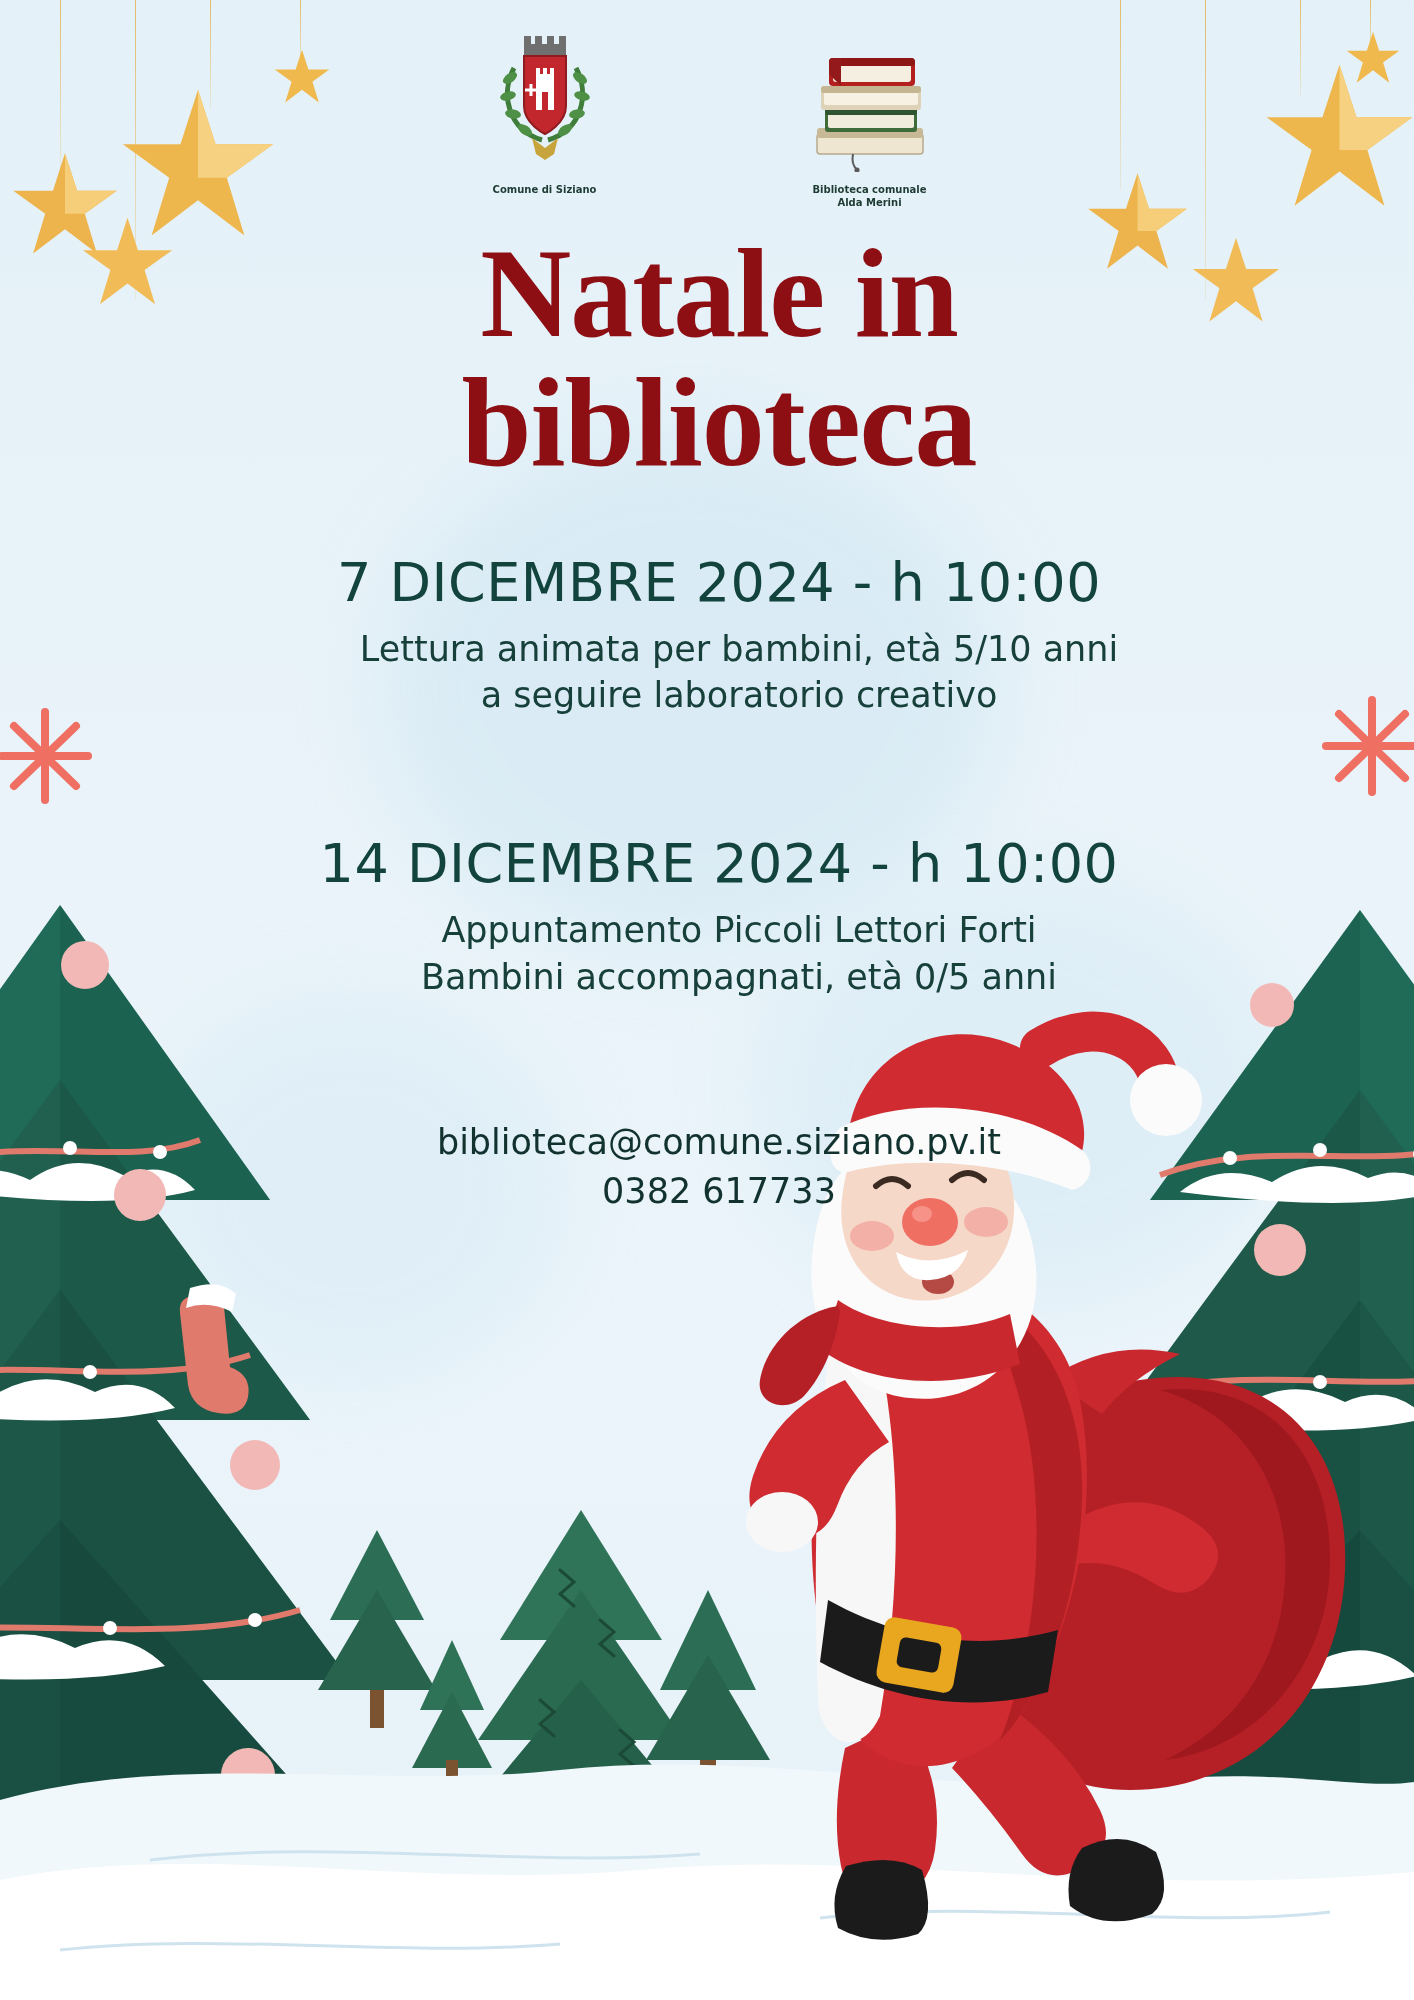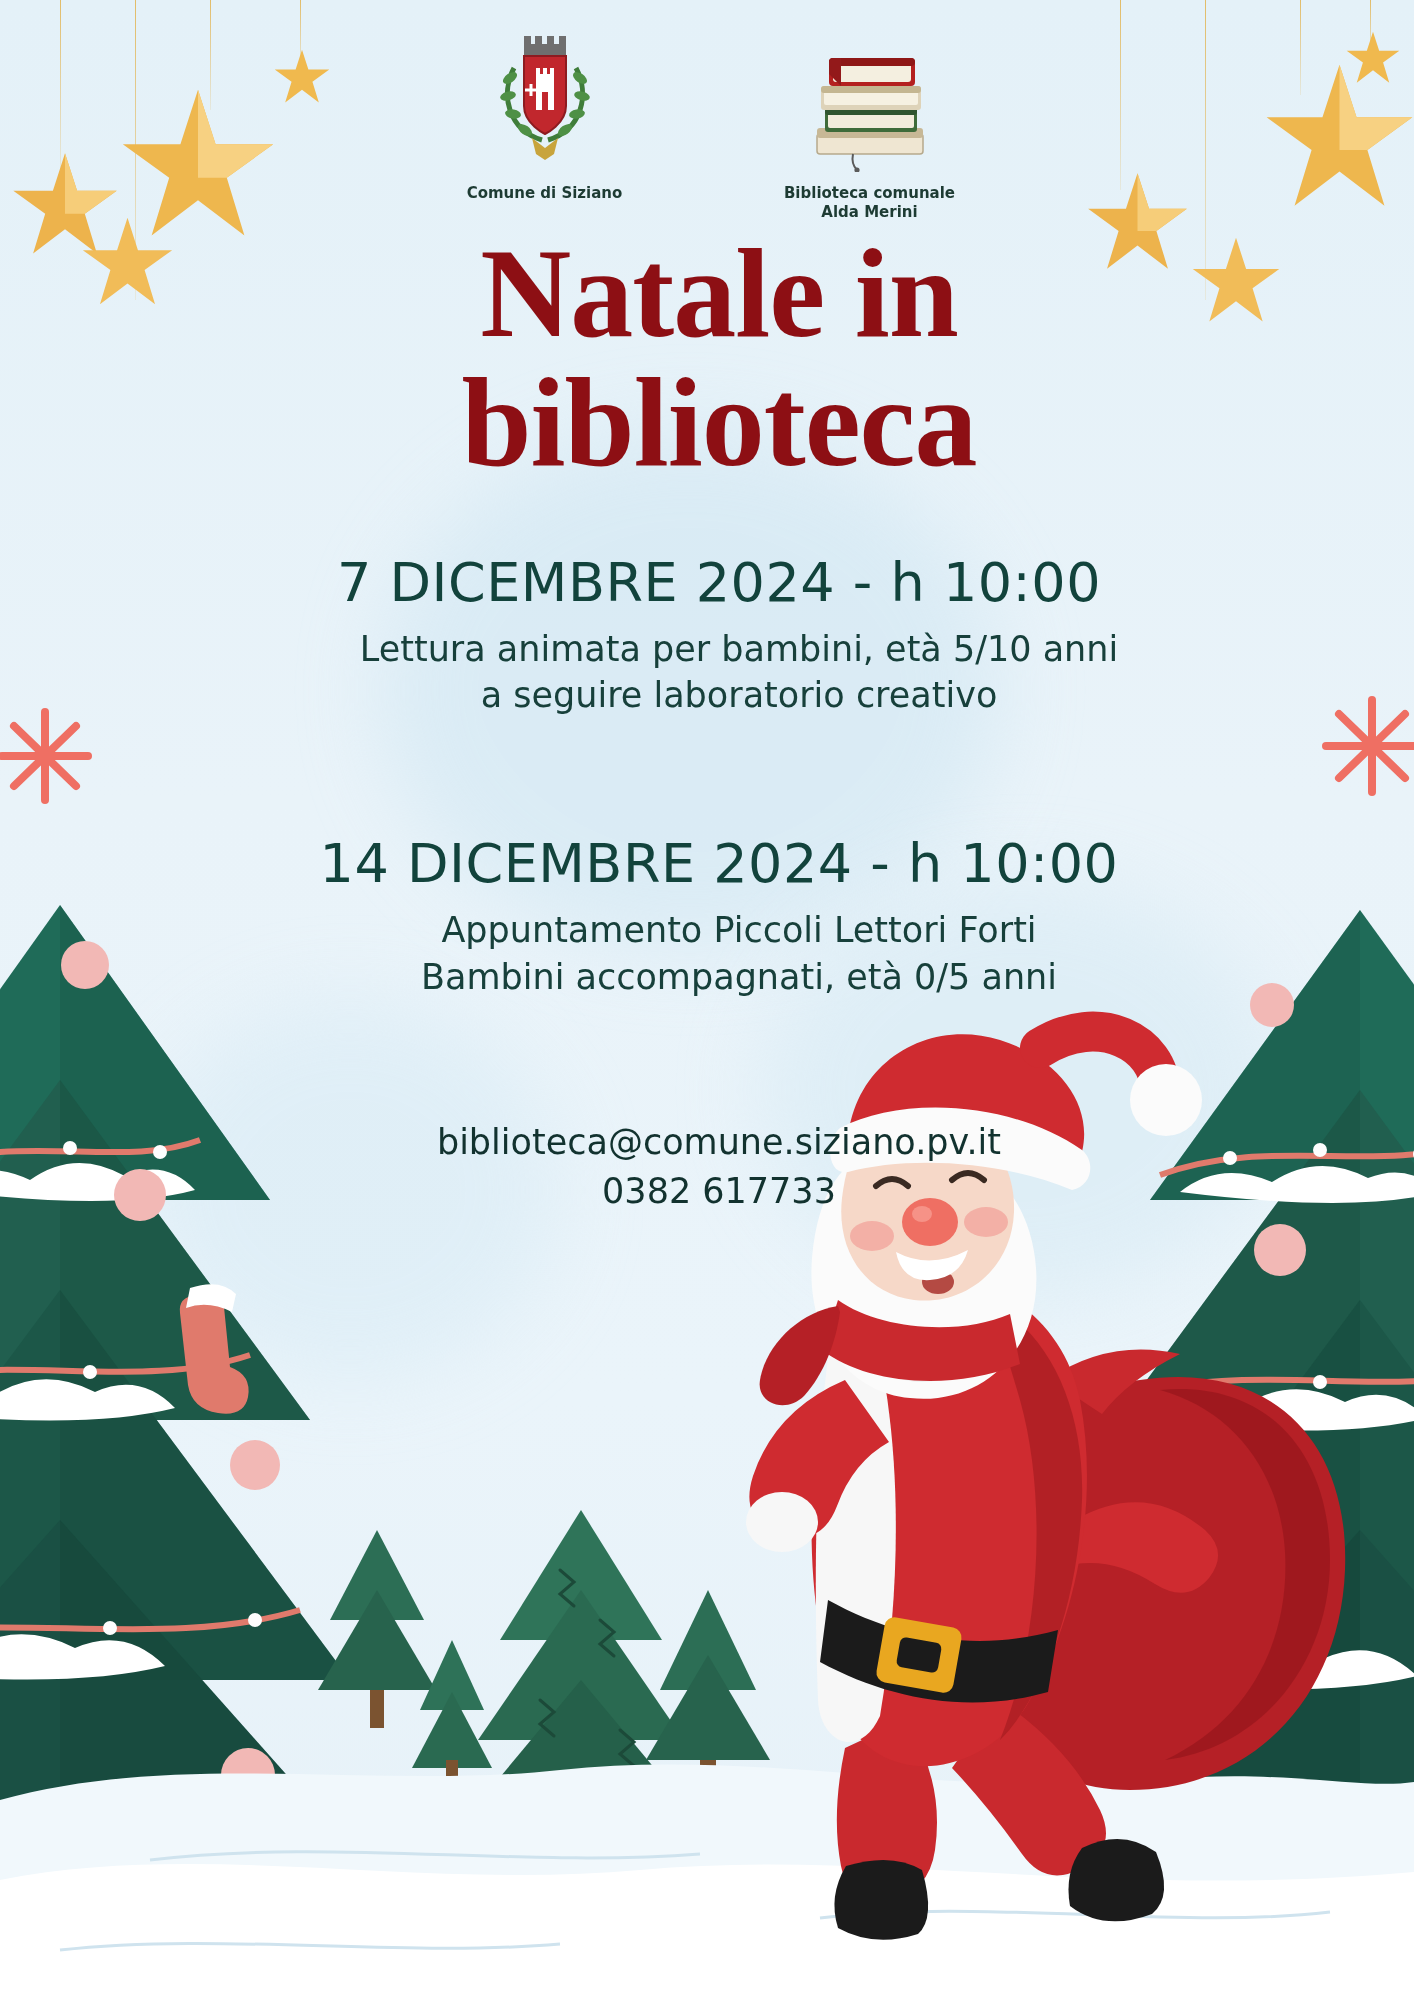--- a/index.html
+++ b/index.html
@@ -61,21 +61,21 @@
   }
   .logo-block {
     display: flex;
     flex-direction: column;
     align-items: center;
     width: 220px;
   }
   .logo-caption {
     margin-top: 8px;
     font-family: "DejaVu Sans", sans-serif;
-    font-size: 15px;
+    font-size: 10px;
     font-weight: 600;
     color: #1d3b33;
     text-align: center;
     line-height: 1.25;
     white-space: pre-line;
   }
 
   
   .content {
     position: absolute;

